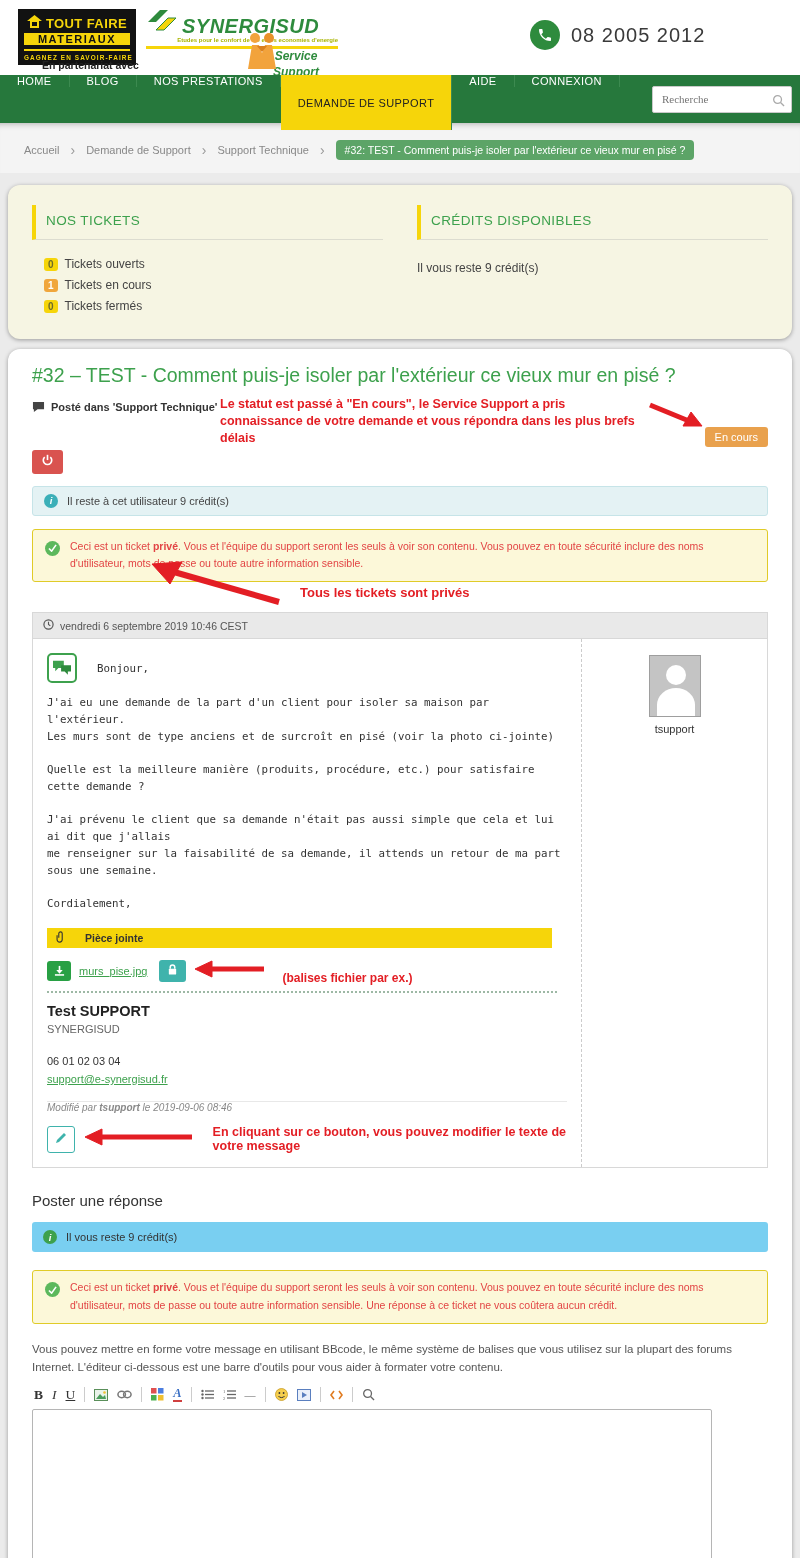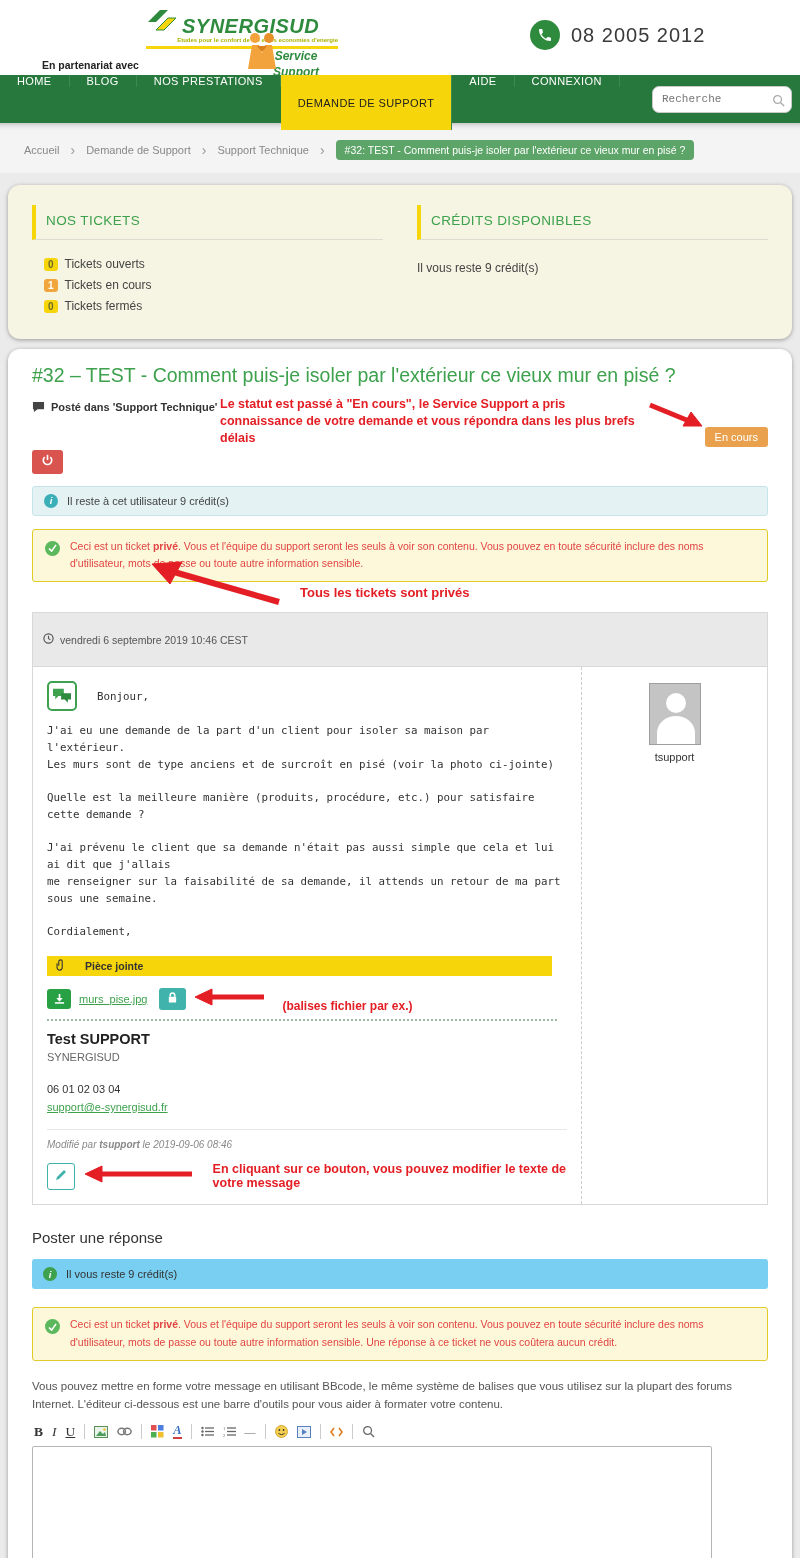--- a/index.html
+++ b/index.html
@@ -30,21 +30,21 @@
 
   .phone-wrap { position:absolute; left:530px; top:20px; display:flex; align-items:center; gap:11px; }
   .phone-icon { width:30px; height:30px; border-radius:50%; background:#2E8B3D; display:flex; align-items:center; justify-content:center; }
   .phone-number { font-size:20px; color:#3a3a3a; letter-spacing:1px; }
 
   
   .mainnav { height:48px; background:#26783C; display:flex; position:relative; z-index:5; align-items:flex-start; }
   .nav-item { display:flex; align-items:center; padding:0 17px; color:#fff; font-size:11px; letter-spacing:.4px; text-decoration:none; border-right:1px solid #3C8A50; cursor:pointer; }
   .nav-item.active { background:#F6D50A; color:#222; height:55px; }
   .nav-search { margin-left:auto; margin-right:8px; align-self:center; position:relative; }
-  .nav-search input { width:140px; height:27px; border:1px solid #C9C9C9; border-radius:7px; padding:0 26px 0 9px; font-size:11px; color:#666; font-family:Liberation Mono, monospace; }
+  .nav-search input { width:140px; height:27px; border:1px solid #C9C9C9; border-radius:2px; padding:0 26px 0 9px; font-size:11px; color:#666; font-family:Liberation Serif, serif; }
   .nav-search .mag { position:absolute; right:7px; top:7px; }
 
   
   .breadcrumb-bar { background:#F4F4F4; padding:17px 0 13px; box-shadow:inset 0 7px 7px -7px rgba(0,0,0,.35); }
   .breadcrumb { display:flex; align-items:center; gap:11px; margin-left:24px; font-size:11px; color:#888; }
   .crumb { color:#888; text-decoration:none; cursor:pointer; }
   .crumb-sep { color:#999; font-size:14px; }
   .crumb-badge { background:#5CA467; color:#fff; padding:4px 9px; border-radius:4px; font-size:10.5px; }
 
   
@@ -80,21 +80,21 @@
   .notice { background:#FCF8D9; border:1px solid #E0CB28; border-radius:3px; padding:8px 12px; display:flex; gap:10px; font-size:10.5px; color:#E24444; line-height:1.7; }
   .check-dot { width:15px; height:15px; border-radius:50%; background:#5CB85C; color:#fff; flex-shrink:0; display:flex; align-items:center; justify-content:center; margin-top:3px; }
   .notice b { color:#E24444; }
 
   .privacy-note-row { position:relative; height:26px; margin:0 0 4px; }
   .privacy-arrow { position:absolute; left:112px; top:-22px; }
   .privacy-note { position:absolute; left:268px; top:3px; color:#E31E24; font-weight:bold; font-size:13px; }
 
   
   .message { border:1px solid #D8D8D8; margin-top:4px; }
-  .msg-head { background:#E9E9E9; padding:20px 10px; font-size:10.5px; color:#555; display:flex; gap:6px; align-items:center; border-bottom:1px solid #D8D8D8; }
+  .msg-head { background:#E9E9E9; padding:6px 10px; font-size:10.5px; color:#555; display:flex; gap:6px; align-items:center; border-bottom:1px solid #D8D8D8; }
   .msg-flex { display:flex; }
   .msg-main { flex:1; padding:10px 14px 14px; min-width:0; }
   .msg-side { width:186px; border-left:1px dashed #CCC; padding:16px 0; text-align:center; flex-shrink:0; }
   .avatar { width:52px; height:62px; margin:0 auto; background:#C4C4C4; border:1px solid #9E9E9E; position:relative; overflow:hidden; }
   .avatar .head { position:absolute; left:16px; top:9px; width:20px; height:20px; border-radius:50%; background:#fff; }
   .avatar .bust { position:absolute; left:7px; top:32px; width:38px; height:34px; border-radius:50% 50% 0 0; background:#fff; }
   .avatar-name { font-size:11px; color:#333; margin-top:6px; }
 
   .greet-row { display:flex; align-items:center; gap:20px; margin:4px 0 12px; }
   .chat-icon { width:30px; height:30px; border:2px solid #3DA14D; border-radius:5px; display:flex; align-items:center; justify-content:center; flex-shrink:0; }
@@ -107,21 +107,21 @@
   .file-link { color:#3DA14D; font-size:11px; text-decoration:underline; cursor:pointer; }
   .lock-btn { width:27px; height:22px; background:#3FB3AC; border:none; border-radius:3px; display:flex; align-items:center; justify-content:center; margin-left:4px; cursor:pointer; }
   .lock-note { color:#E31E24; font-weight:bold; font-size:12px; line-height:1.3; margin-left:8px; }
   .dotted-sep { border-bottom:2px dotted #9DB8A5; width:510px; max-width:100%; margin:4px 0 10px; }
 
   .sig-name { font-size:14.5px; font-weight:bold; color:#222; }
   .sig-company { font-size:11px; color:#666; margin-top:4px; }
   .sig-phone { font-size:11px; color:#333; margin-top:20px; }
   .sig-email { font-size:11px; color:#3DA14D; text-decoration:underline; margin-top:6px; display:inline-block; cursor:pointer; }
 
-  .modified { border-top:1px solid #E8E8E8; margin-top:14px; padding-top:9px; font-size:10px; color:#888; font-style:italic; }
+  .modified { border-top:1px solid #E8E8E8; margin-top:14px; font-size:10px; color:#888; font-style:italic; }
   .edit-row { display:flex; align-items:center; gap:9px; margin-top:12px; }
   .edit-btn { width:31px; height:27px; background:#fff; border:1px solid #3FB3AC; border-radius:3px; display:flex; align-items:center; justify-content:center; cursor:pointer; }
   .edit-note { color:#E31E24; font-weight:bold; font-size:12.5px; margin-left:10px; }
 
   
   .reply-heading { font-size:15px; color:#333; font-weight:normal; margin:24px 0 13px; }
   .blue-strip { background:#79CFF1; border-radius:3px; padding:8px 11px; display:flex; gap:9px; align-items:center; font-size:11px; color:#333; margin-bottom:18px; }
   .bbcode-help { font-size:11.5px; color:#555; line-height:1.6; margin:16px 0 8px; }
 
   .toolbar { display:flex; align-items:center; gap:9px; padding:2px 2px 6px; }
@@ -134,20 +134,33 @@
   .tb-sep { width:1px; height:15px; background:#CCC; }
 
   .reply-textarea { display:block; width:680px; height:266px; border:1px solid #B5B5B5; border-radius:2px; padding:6px; font-family:"DejaVu Sans Mono", monospace; font-size:12px; color:#333; resize:both; }
 
   .red { stroke:#E31E24; fill:#E31E24; }
 </style>
 </head>
 <body>
 
 <header class="masthead">
+  <div class="tf-logo">
+    <div class="tf-row">
+      <span>
+        <svg width="15" height="13" viewBox="0 0 15 13">
+            <path d="M0 6 L7.5 0 L15 6 L12 6 L12 13 L3 13 L3 6 Z" fill="#F6D50A"></path>
+            <rect x="5" y="7" width="5" height="4" fill="#121212"></rect>
+          </svg>
+      </span>
+      <span class="tf-line1">TOUT FAIRE</span>
+    </div>
+    <div class="tf-line2">MATERIAUX</div>
+    <div class="tf-line3">GAGNEZ EN SAVOIR-FAIRE</div>
+  </div>
   <div class="tf-partner">En partenariat avec</div>
 
   <div class="syn-logo">
     <div class="syn-top">
       <span>
         <svg width="34" height="24" viewBox="0 0 34 24">
             <path d="M2 14 L14 2 L22 2 L10 14 Z" fill="#2E8B3D"></path>
             <path d="M10 22 L22 10 L30 10 L18 22 Z" fill="#F6D50A" stroke="#2E8B3D" stroke-width="1"></path>
           </svg>
       </span>

